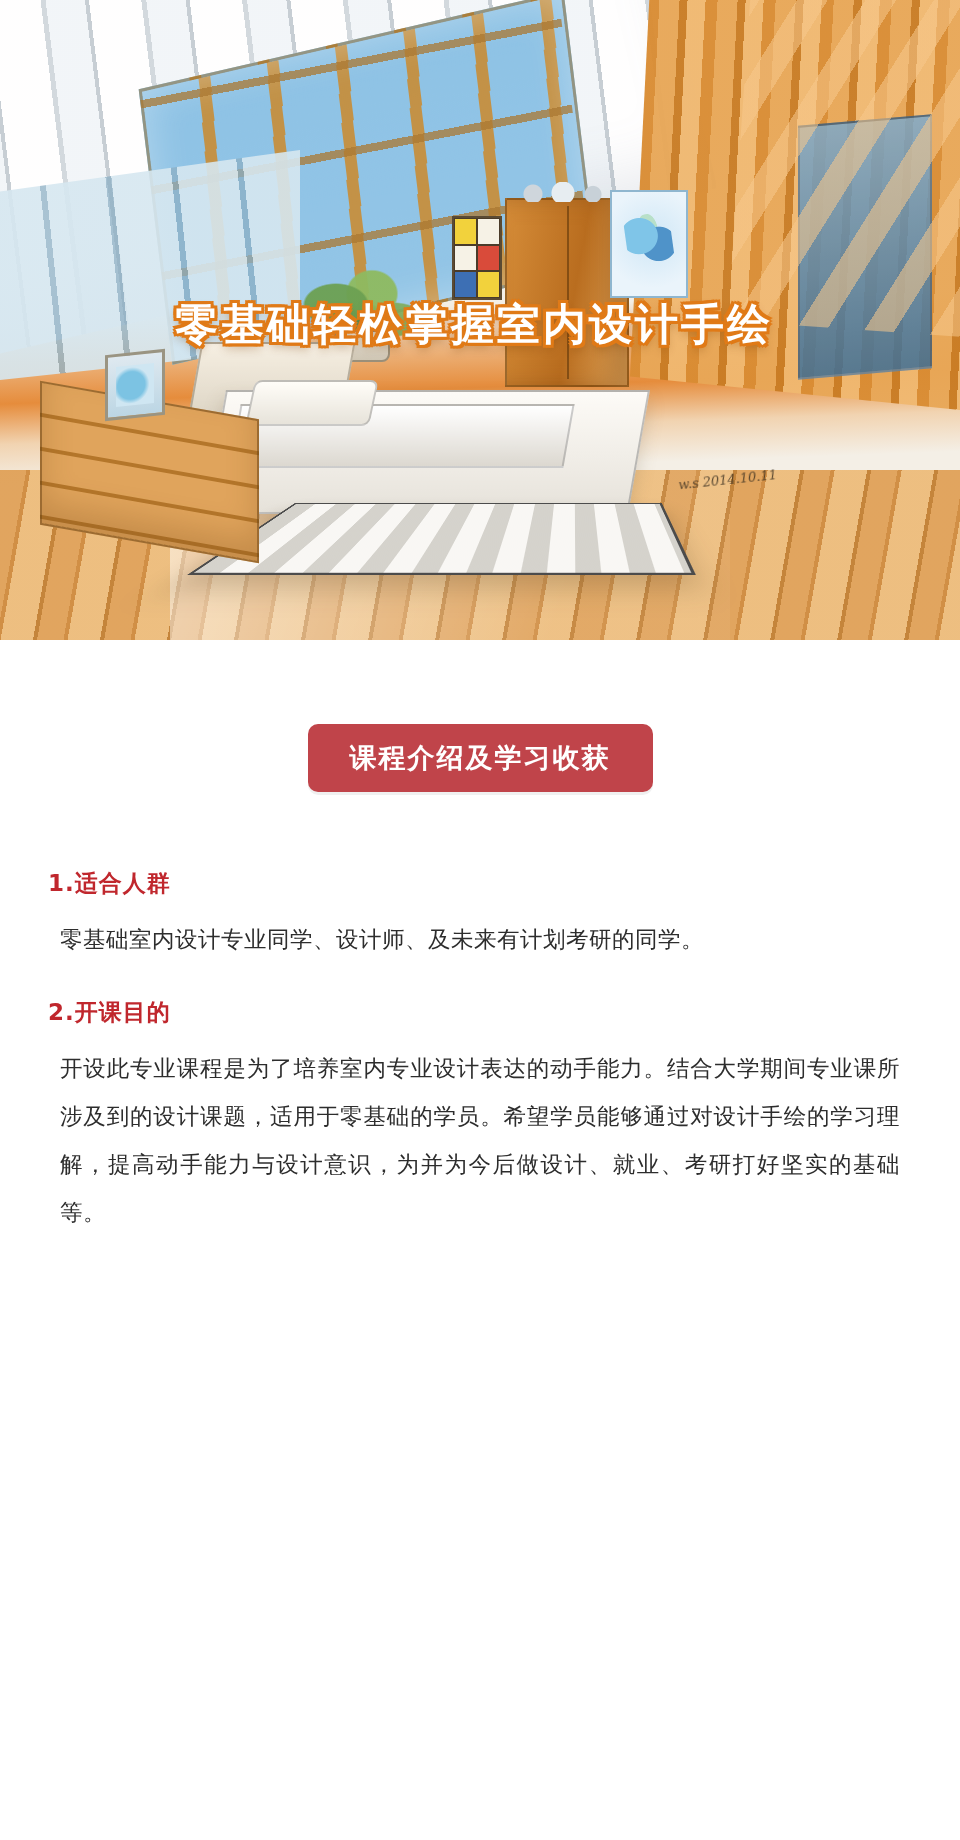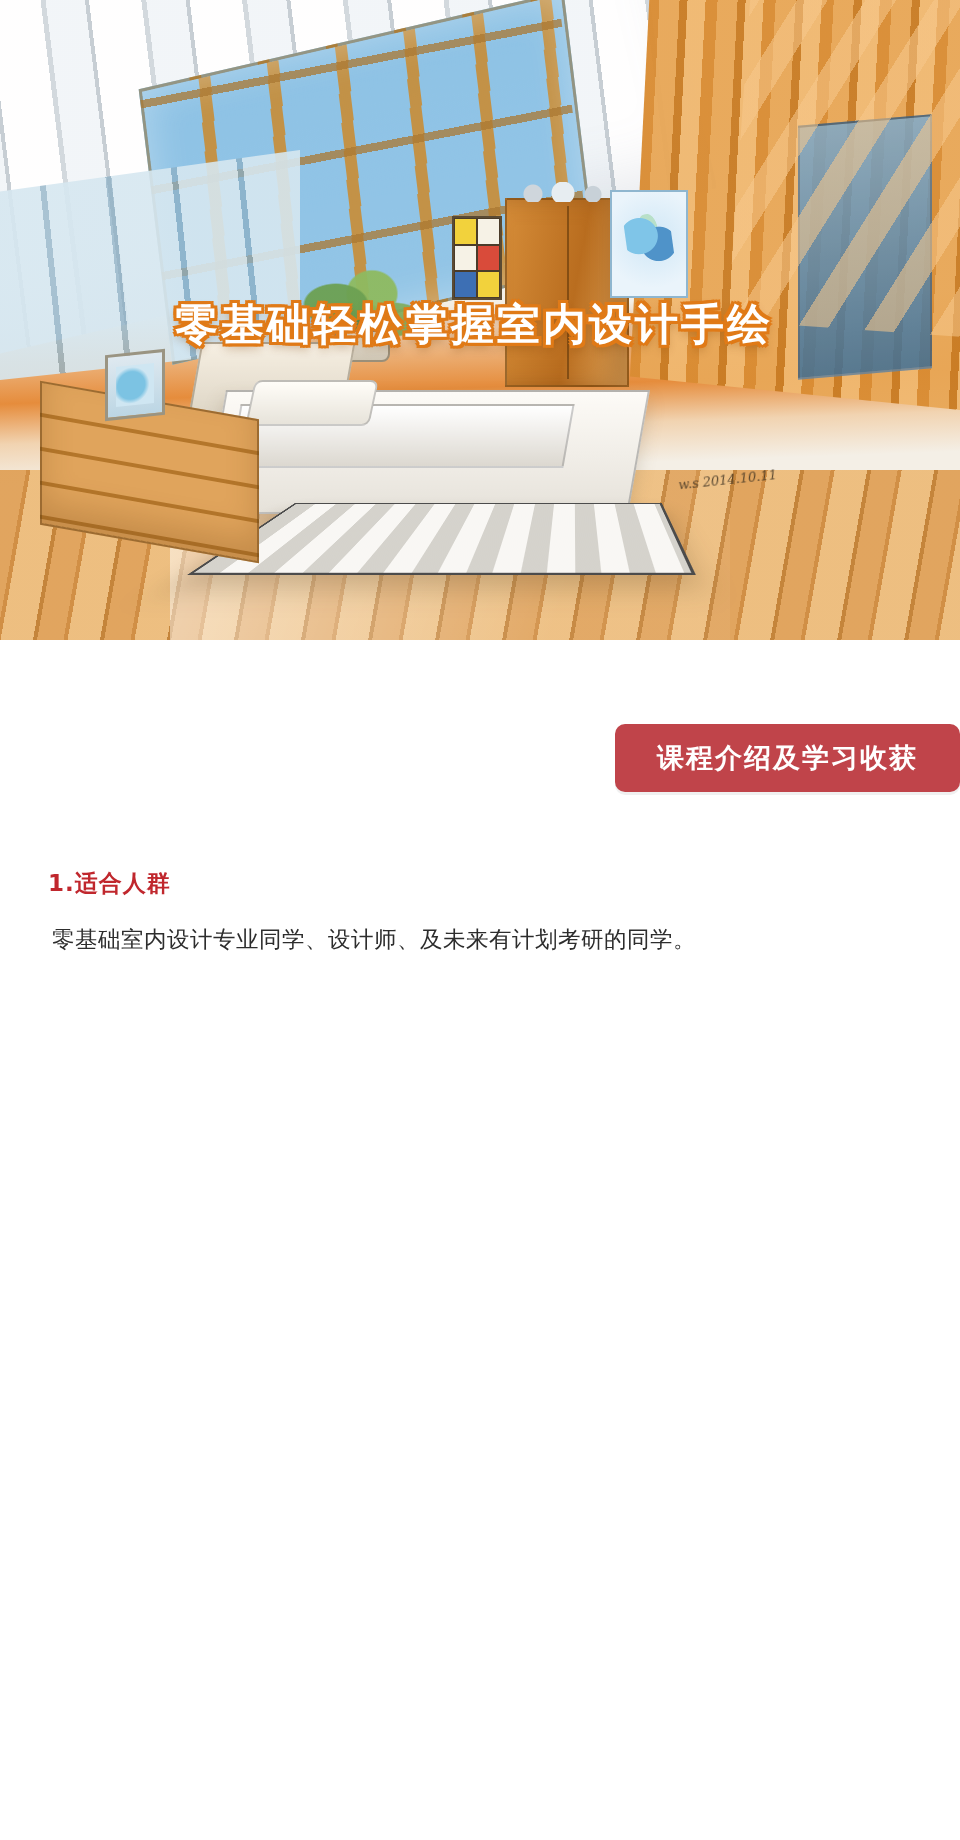--- a/index.html
+++ b/index.html
@@ -446,21 +446,21 @@
       3px 0 0 #e07a17, -3px 0 0 #e07a17,
       0 3px 0 #e07a17, 0 -3px 0 #e07a17,
       3px 3px 0 #e07a17, -3px 3px 0 #e07a17,
       3px -3px 0 #e07a17, -3px -3px 0 #e07a17,
       0 5px 10px rgba(120,60,0,0.45);
   }
 
   
   .pill-wrap {
     margin-top: 84px;
-    text-align: right;
+    text-align: center;
   }
   .pill {
     display: inline-block;
     background: #c0444a;
     color: #ffffff;
     font-family: "DejaVu Serif", serif;
     font-weight: 700;
     font-size: 27px;
     letter-spacing: 2px;
     padding: 16px 42px;
@@ -483,21 +483,21 @@
     letter-spacing: 1px;
     margin: 16px 0 16px 0;
   }
   .block-text {
     color: #2d2d2d;
     font-family: "DejaVu Sans", sans-serif;
     font-size: 22.5px;
     line-height: 48px;
     letter-spacing: 0.5px;
     text-align: justify;
-    margin: 4px;
+    margin: 12px;
   }
 </style>
 </head>
 <body>
 
 <div class="page">
 
   <div class="hero">
     <div class="hero-bg"></div>
     <div class="hero-bg2"></div>
@@ -551,16 +551,20 @@
     <span class="pill">课程介绍及学习收获</span>
   </div>
 
   <div class="content">
 
     <div class="block">
       <h3 class="block-title">1.适合人群</h3>
       <p class="block-text">零基础室内设计专业同学、设计师、及未来有计划考研的同学。</p>
     </div>
 
+    <div class="block">
+      <h3 class="block-title">2.开课目的</h3>
+      <p class="block-text">开设此专业课程是为了培养室内专业设计表达的动手能力。结合大学期间专业课所涉及到的设计课题，适用于零基础的学员。希望学员能够通过对设计手绘的学习理解，提高动手能力与设计意识，为并为今后做设计、就业、考研打好坚实的基础等。</p>
+    </div>
 
 
   </div>
 </div>
 
 </body></html>

